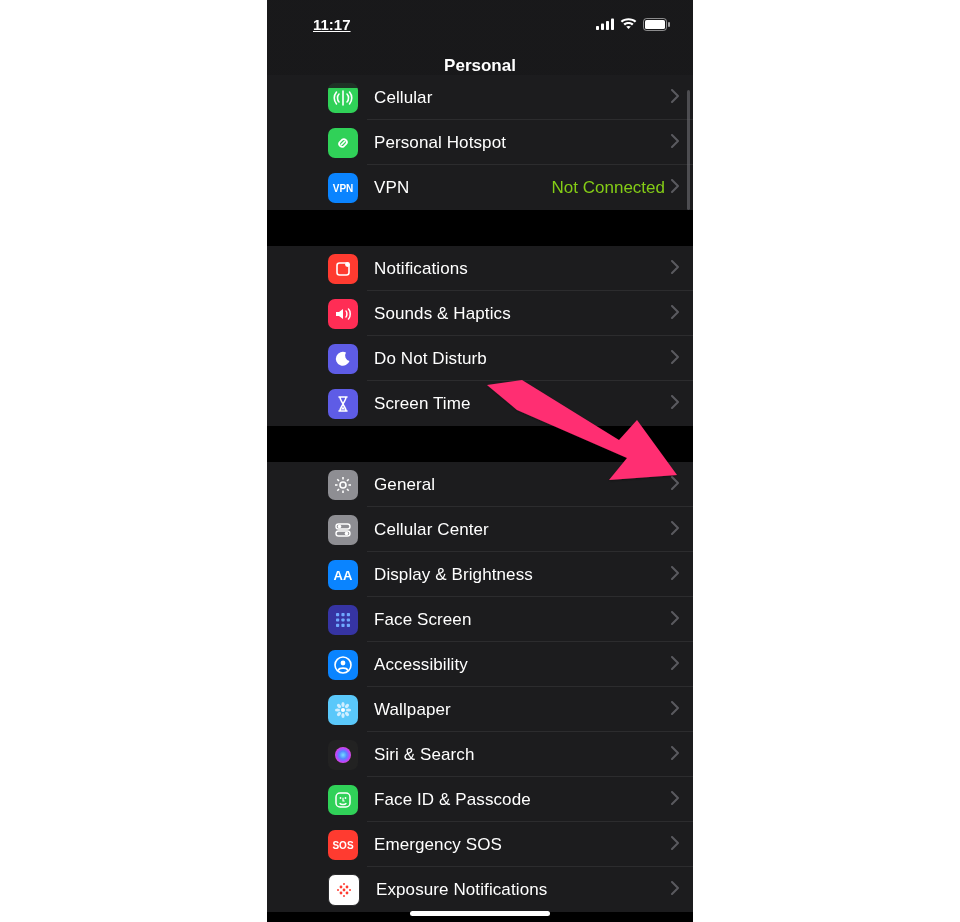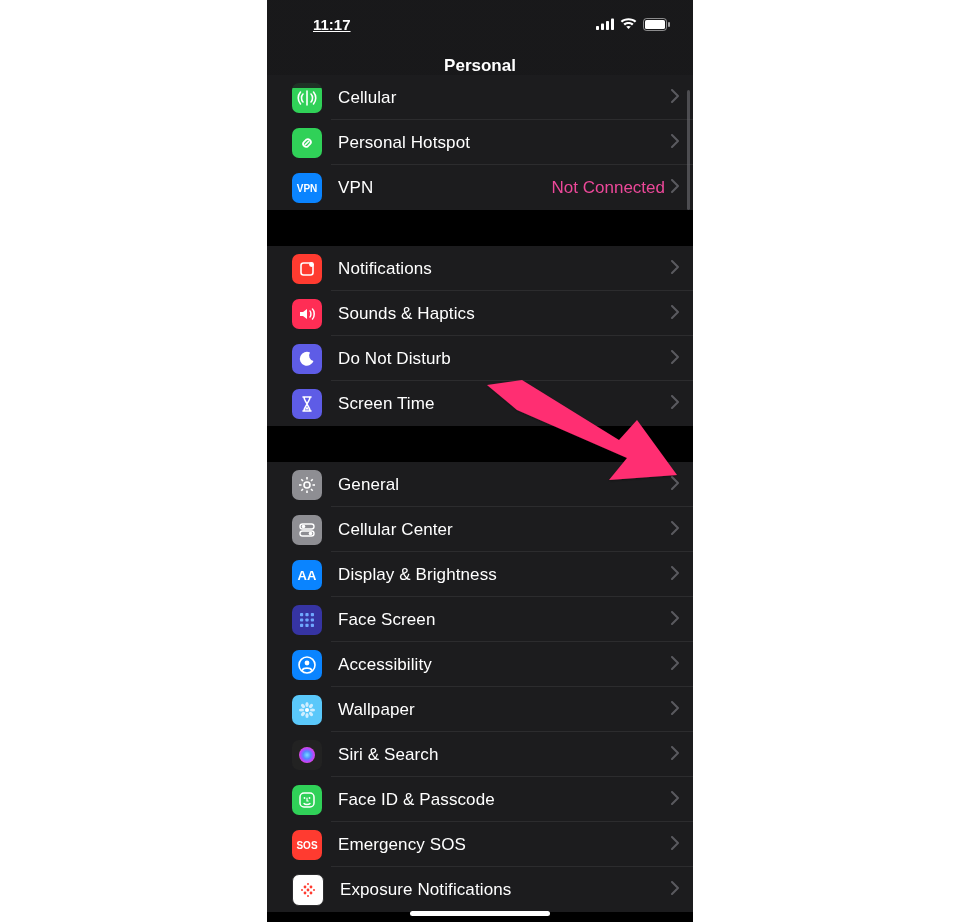--- a/index.html
+++ b/index.html
@@ -85,40 +85,41 @@
     height: 36px;
     background: #000000;
   }
   .row {
     display: flex;
     align-items: center;
     height: 45px;
     padding-left: 25px;
     position: relative;
     color: #ffffff;
+    margin-left: 36px;
   }
   .row .icon {
     width: 30px;
     height: 30px;
     border-radius: 7px;
     flex: 0 0 30px;
     display: flex;
     align-items: center;
     justify-content: center;
   }
   .row .icon svg { display:block; }
   .row .label {
     flex: 1 1 auto;
     margin-left: 16px;
     font-size: 17px;
     letter-spacing: 0.1px;
     font-weight: 400;
   }
   .row .value {
-    color: #ec4899;
+    color: #84cc16;
     font-size: 17px;
     margin-right: 6px;
   }
   .row .chevron {
     color: #5a5a5f;
     margin-right: 14px;
     flex: 0 0 auto;
   }
   .row .sep {
     position: absolute;

